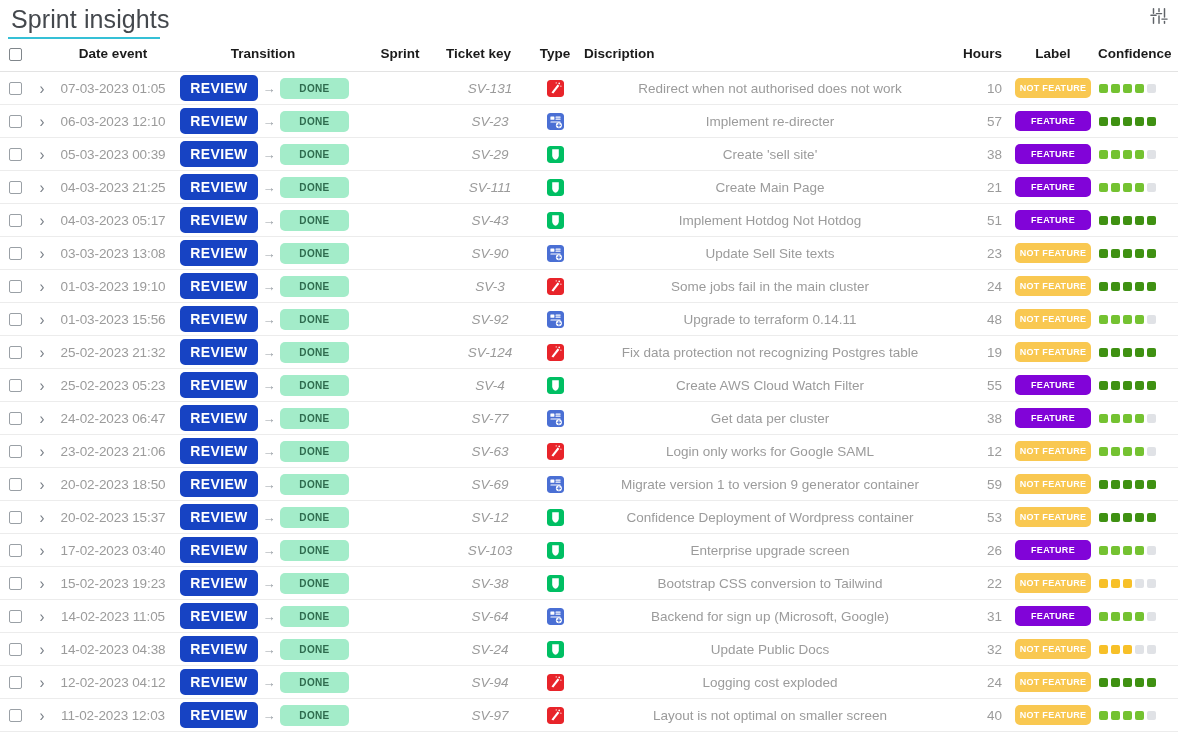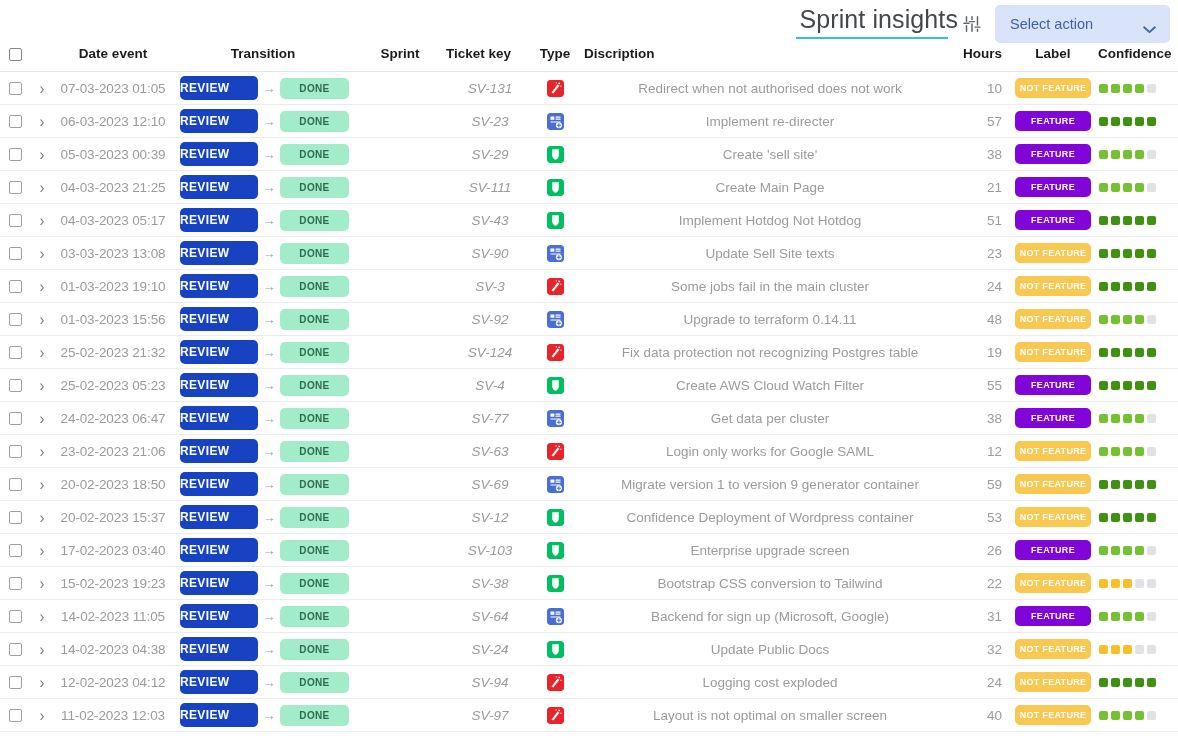--- a/index.html
+++ b/index.html
@@ -10,21 +10,21 @@
     font-family: "Liberation Sans", sans-serif;
     overflow: hidden;
   }
 
   
   .topbar {
     position: relative;
     height: 46px;
     display: flex;
     align-items: flex-start;
-    justify-content: flex-end;
+    justify-content: space-between;
     padding: 0 6px 0 8px;
   }
   .title-wrap { position: relative; padding-top: 4px; }
   .page-title {
     font-size: 25px;
     font-weight: 400;
     color: #44484d;
     letter-spacing: .1px;
     line-height: 30px;
     padding: 0 3px;
@@ -142,27 +142,27 @@
   .trans-wrap {
     display: flex;
     align-items: center;
     justify-content: flex-start;
     padding-left: 8px;
     gap: 0;
   }
   .badge-from {
     background: #1743c3;
     color: #ffffff;
-    font-size: 12px;
+    font-size: 14px;
     font-weight: bold;
     letter-spacing: .35px;
     border-radius: 5px;
     padding: 5px 0;
     width: 78px;
-    text-align: left;
+    text-align: center;
   }
   .arrow { width: 22px; text-align: center; color: #9aa0a6; font-size: 13px; line-height: 1; }
   .badge-to {
     background: #a3ecc9;
     color: #2e6b4e;
     font-size: 10px;
     font-weight: bold;
     letter-spacing: .35px;
     border-radius: 5px;
     padding: 5px 0;
@@ -209,28 +209,20 @@
         <line x1="12" y1="4" x2="12" y2="7"></line>
           <line x1="12" y1="12" x2="12" y2="20"></line>
         <line x1="18" y1="4" x2="18" y2="13"></line>
           <line x1="18" y1="18" x2="18" y2="20"></line>
         <line x1="3.2" y1="11.2" x2="8.8" y2="11.2"></line>
         <line x1="9.2" y1="9.4" x2="14.8" y2="9.4"></line>
         <line x1="15.2" y1="15.4" x2="20.8" y2="15.4"></line>
       </svg>
     </span>
 
-    <div class="select-action">
-      <span class="sa-label">Select action</span>
-      <span class="chev">
-        <svg viewBox="0 0 16 10" width="15" height="9" fill="none" stroke="#3f5fa8" stroke-width="2" stroke-linecap="round" stroke-linejoin="round">
-          <polyline points="2,2.5 8,8 14,2.5"></polyline>
-        </svg>
-      </span>
-    </div>
   </div>
 </div>
 
 <table class="grid">
   <colgroup>
     <col class="c-check">
       <col class="c-exp">
       <col class="c-date">
       <col class="c-trans">
     <col class="c-sprint">

